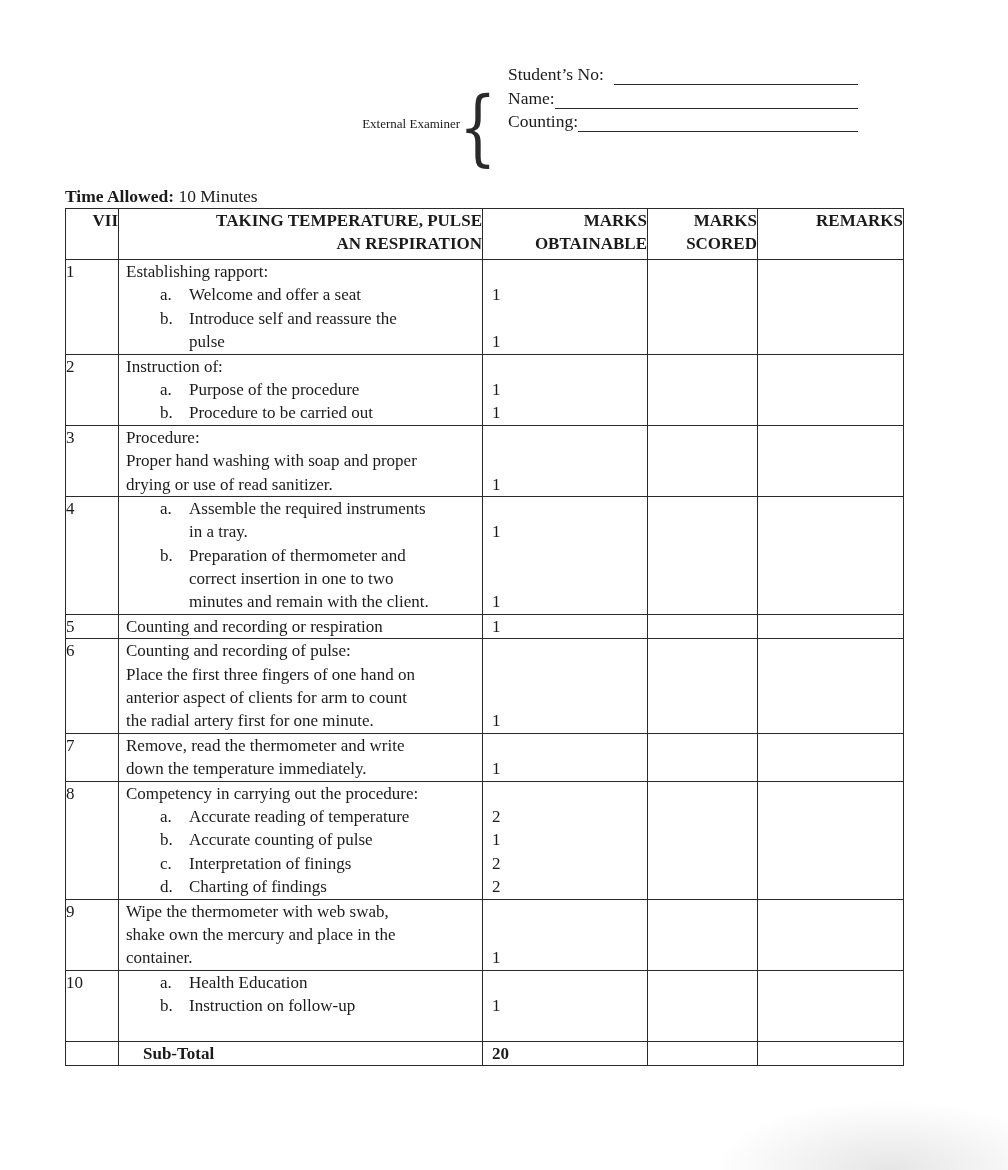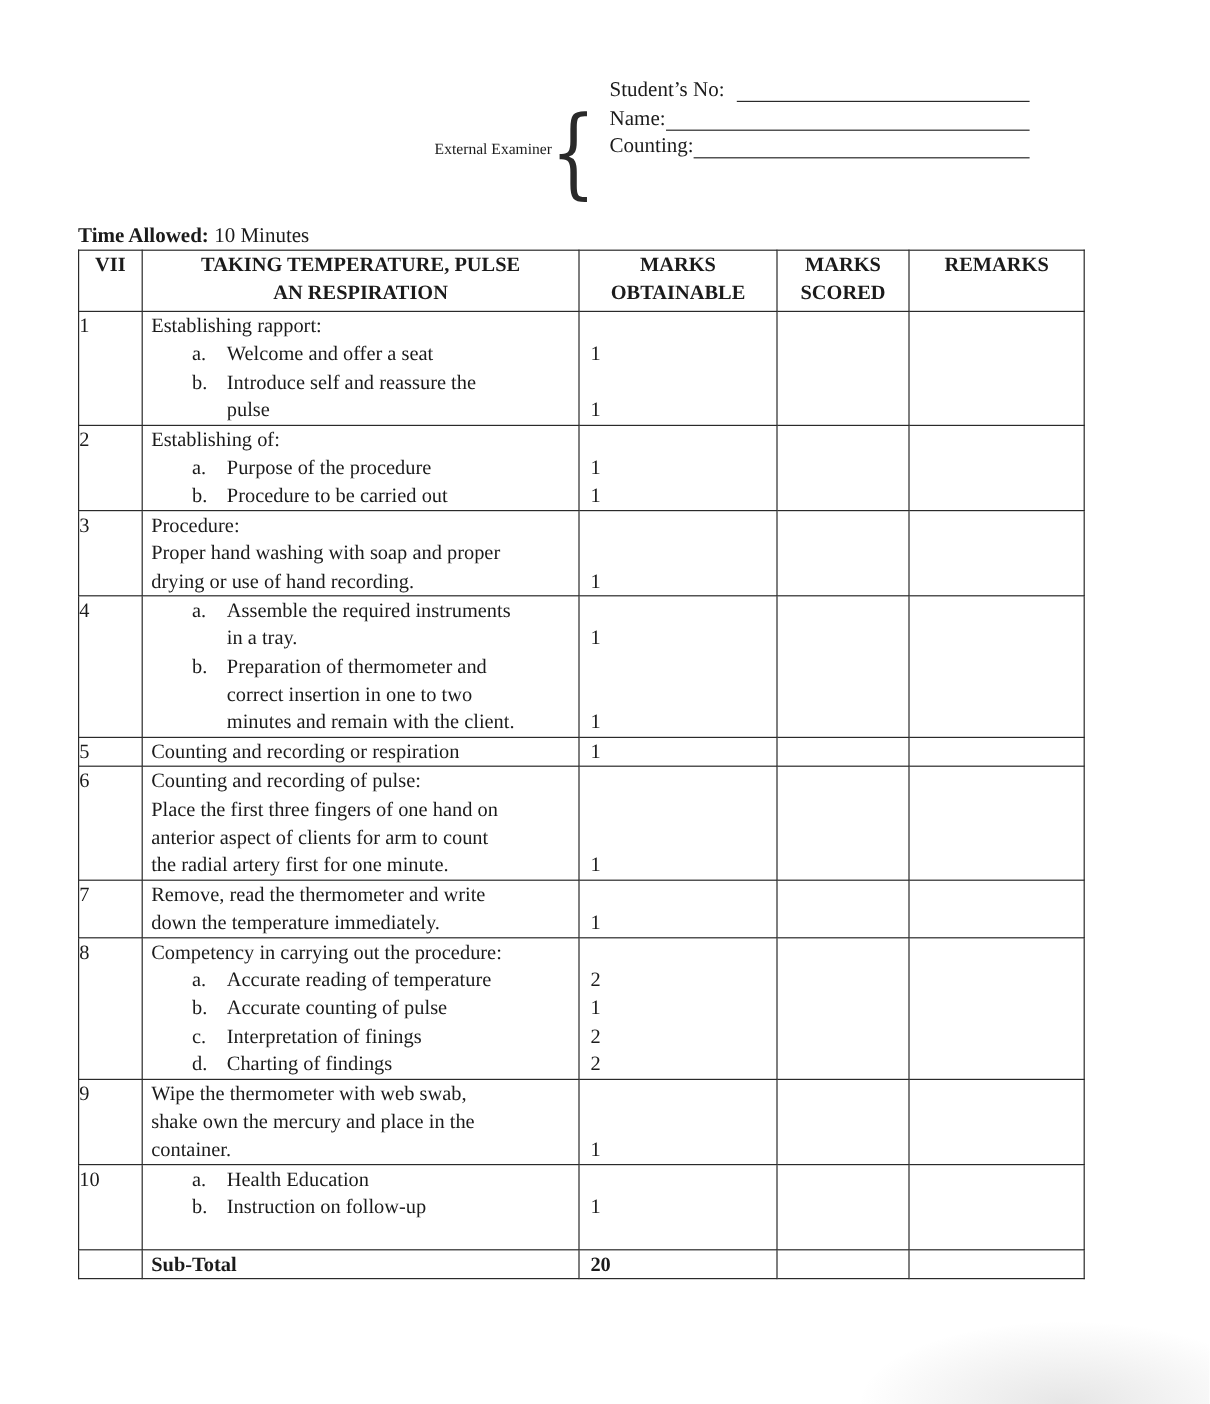--- a/index.html
+++ b/index.html
@@ -36,32 +36,32 @@
   
   table.rubric{
     position:absolute;left:65px;top:208px;width:838px;
     border-collapse:collapse;table-layout:fixed;
     font-size:17px;
   }
   table.rubric td,table.rubric th{
     border:1.4px solid #2a2a2a;
     vertical-align:top;padding:0;
   }
-  th{font-weight:bold;text-align:center;line-height:23px;padding-top:2px 0 0 0;}
+  th{font-weight:bold;text-align:right;line-height:23px;padding-top:2px 0 0 0;}
   th .hline{display:block;line-height:23px;}
   thead th{height:50px;}
   td .line{line-height:23.4px;height:23.4px;white-space:nowrap;overflow:visible;}
   td.num{padding-left:10px;line-height:23.4px;}
   td.desc .ind0{padding-left:7px;}
   td.desc .ind1{padding-left:41px;}
   td.desc .ind2{padding-left:70px;}
   td.desc .marker{display:inline-block;width:29px;}
   td.marks .line{padding-left:9px;}
   tr.subtotal td{font-weight:bold;}
-  tr.subtotal td.desc{padding-left:7px;line-height:23.4px;}
+  tr.subtotal td.desc{padding-left:24px;line-height:23.4px;}
   tr.subtotal td.marks{padding-left:9px;line-height:23.4px;}
   
   .scan-shadow{
     position:absolute;right:-30px;bottom:-18px;width:330px;height:90px;
     background:radial-gradient(ellipse at 55% 80%, rgba(60,60,60,0.13), rgba(60,60,60,0.0) 68%);
     pointer-events:none;
   }
 </style>
 </head>
 <body>
@@ -135,38 +135,38 @@
             <div class="line">1</div>
             <div class="line">&nbsp;</div>
             <div class="line">1</div>
           </td>
     <td></td>
     <td></td>
   </tr>
         <tr>
     <td class="num">2</td>
     <td class="desc">
-            <div class="line ind0">Establishing of:</div>
+            <div class="line ind0">Instruction of:</div>
             <div class="line ind1"><span class="marker">a.</span>Purpose of the procedure</div>
             <div class="line ind1"><span class="marker">b.</span>Procedure to be carried out</div>
           </td>
     <td class="marks">
             <div class="line">&nbsp;</div>
             <div class="line">1</div>
             <div class="line">1</div>
           </td>
     <td></td>
     <td></td>
   </tr>
         <tr>
     <td class="num">3</td>
     <td class="desc">
             <div class="line ind0">Procedure:</div>
             <div class="line ind0">Proper hand washing with soap and proper</div>
-            <div class="line ind0">drying or use of hand recording.</div>
+            <div class="line ind0">drying or use of read sanitizer.</div>
           </td>
     <td class="marks">
             <div class="line">&nbsp;</div>
             <div class="line">&nbsp;</div>
             <div class="line">1</div>
           </td>
     <td></td>
     <td></td>
   </tr>
         <tr>

